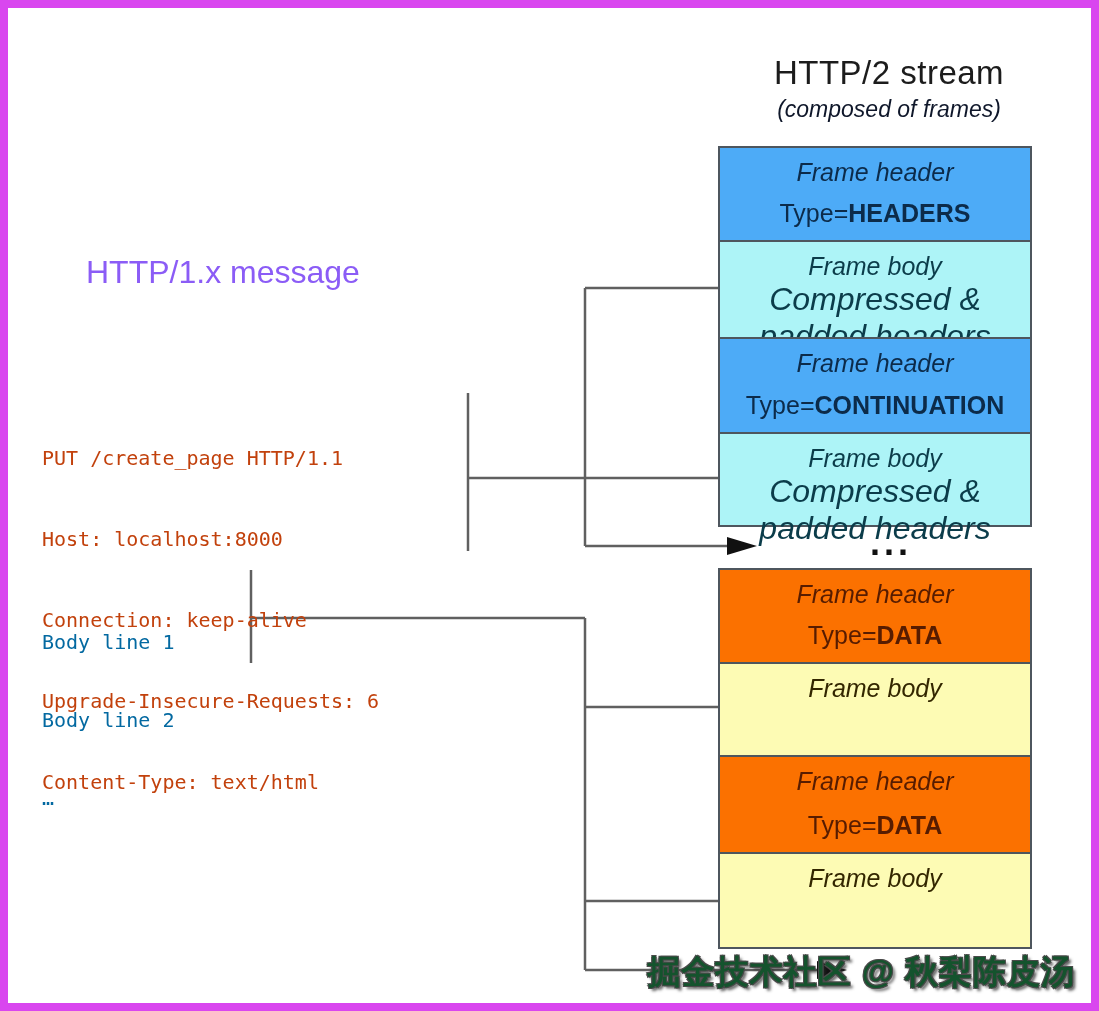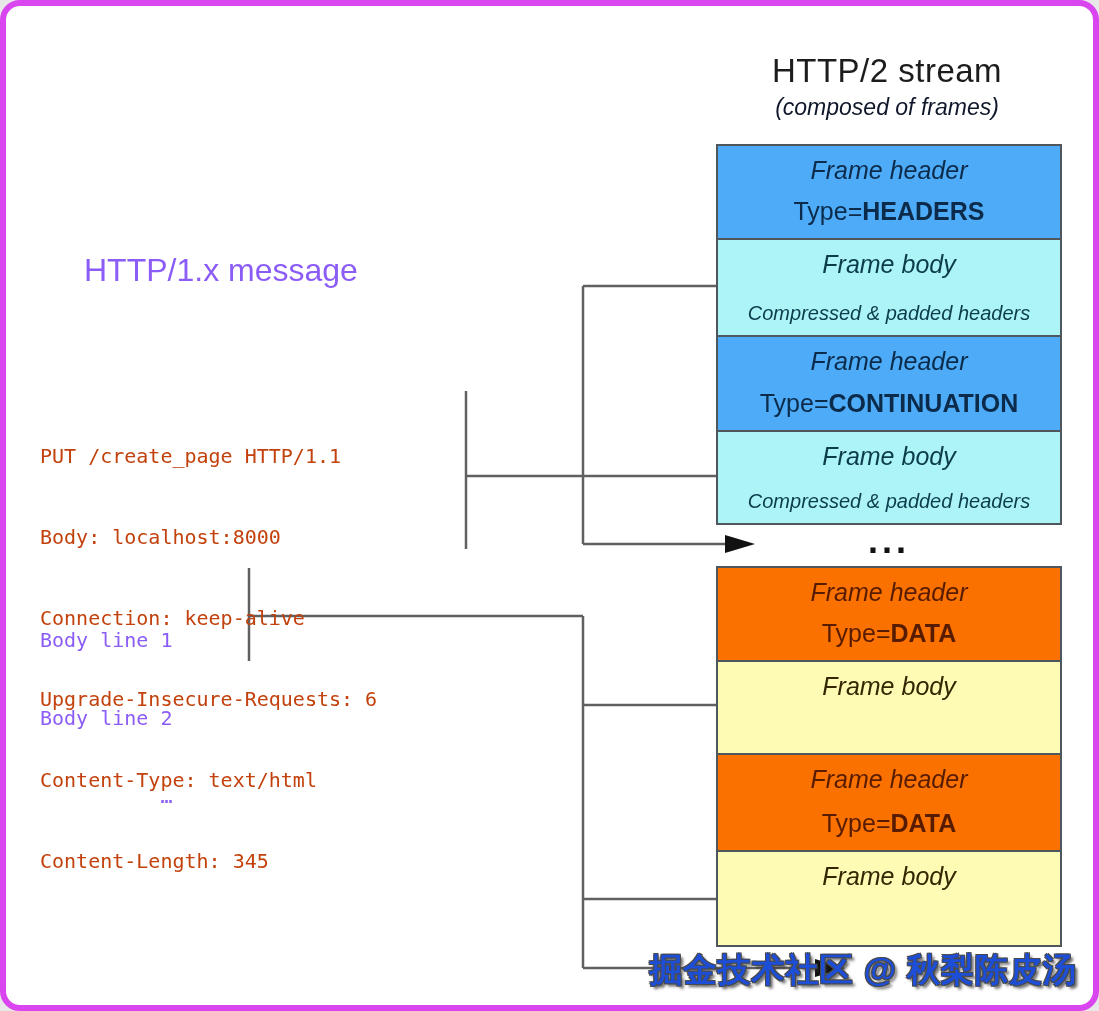--- a/index.html
+++ b/index.html
@@ -1,21 +1,21 @@
 <!DOCTYPE html>
 <html><head>
 <meta charset="utf-8">
 <style>
   html,body{margin:0;padding:0;background:#e8e8e8;}
   .canvas{
     position:relative;
     width:1099px;height:1011px;
     background:#ffffff;
-    border:6px solid #d946ef;
-    border-radius:20px;
+    border:8px solid #d946ef;
+    border-radius:0;
     box-sizing:border-box;
     overflow:hidden;
     font-family:"Liberation Sans", sans-serif;
     color:#1a1a1a;
   }
   .abs{position:absolute;}
   .h2-title{
     left:706px;top:46px;width:350px;
     text-align:center;font-size:33px;font-weight:500;color:#1c1c1c;
     letter-spacing:0.5px;
@@ -30,58 +30,57 @@
   }
   .mono-block{
     left:34px;top:383px;
     font-family:"DejaVu Sans Mono","Liberation Mono",monospace;
     font-size:20px;line-height:27px;color:#c2410c;
     white-space:pre;
   }
   .body-block{
     left:34px;top:569px;
     font-family:"DejaVu Sans Mono","Liberation Mono",monospace;
-    font-size:20px;line-height:26px;color:#8b5cf6;
+    font-size:20px;line-height:26px;color:#0369a1;
     white-space:pre;
-    text-align:right;
   }
   
   .frame{
-    left:710px;width:346px;
+    left:710px;width:314px;
     box-sizing:border-box;
     border:2px solid #4e565e;
     display:flex;flex-direction:column;
     justify-content:space-between;
     text-align:center;
   }
   .frame .ftitle{font-size:25px;font-style:italic;margin-top:10px;}
   .frame .ftype{font-size:25px;margin-bottom:12px;}
   .frame .ftype b{font-weight:800;text-align:right;}
-  .frame .fnote{font-size:20px;font-style:italic;margin-bottom:10px;}
+  .frame .fnote{font-size:32px;font-style:italic;margin-bottom:10px;}
   .blue   {background:#4dabf7;color:#0c2b4a;}
   .cyan   {background:#adf4f7;color:#0b3c4a;}
   .orange {background:#fb7100;color:#571c00;}
   .yellow {background:#fdfbb4;color:#332600;}
   .f0{top:138px;height:96px;}
   .f1{top:232px;height:99px;}
   .f2{top:329px;height:97px;}
   .f3{top:424px;height:95px;}
   .f5{top:560px;height:96px;}
   .f6{top:654px;height:95px;}
   .f7{top:747px;height:99px;}
   .f8{top:844px;height:97px;}
   .ellipsis-row{
     left:710px;top:512px;width:346px;height:46px;
     display:flex;align-items:center;justify-content:center;
     font-size:36px;font-weight:800;color:#111;letter-spacing:4px;
   }
   .connectors{left:0;top:0;pointer-events:none;}
   .watermark{
     right:16px;top:942px;
-    font-size:33px;font-weight:700;color:#1d4ed8;
+    font-size:33px;font-weight:700;color:#14532d;
     text-shadow:
       -1px -1px 0 #4a4a4a, 1px -1px 0 #4a4a4a,
       -1px  1px 0 #4a4a4a, 1px  1px 0 #4a4a4a,
        3px  3px 3px rgba(40,40,40,.75);
     letter-spacing:1px;
     white-space:nowrap;
   }
 </style>
 </head>
 <body>
@@ -113,25 +112,24 @@
       <polygon points="809,953 809,971 839,962"></polygon>
     </g>
   </svg>
 
   <div class="abs h2-title">HTTP/2 stream</div>
   <div class="abs h2-subtitle">(composed of frames)</div>
   <div class="abs h1-title">HTTP/1.x message</div>
 
   <div class="abs mono-block">
     <div>PUT /create_page HTTP/1.1</div>
-    <div>Body: localhost:8000</div>
+    <div>Host: localhost:8000</div>
     <div>Connection: keep-alive</div>
     <div>Upgrade-Insecure-Requests: 6</div>
     <div>Content-Type: text/html</div>
-    <div>Content-Length: 345</div>
   </div>
 
   <div class="abs body-block">
     <div>Body line 1</div>
     <div>Body line 2</div>
     <div>…</div>
   </div>
 
   <div class="abs frame blue f0">
     <div class="ftitle">Frame header</div>

